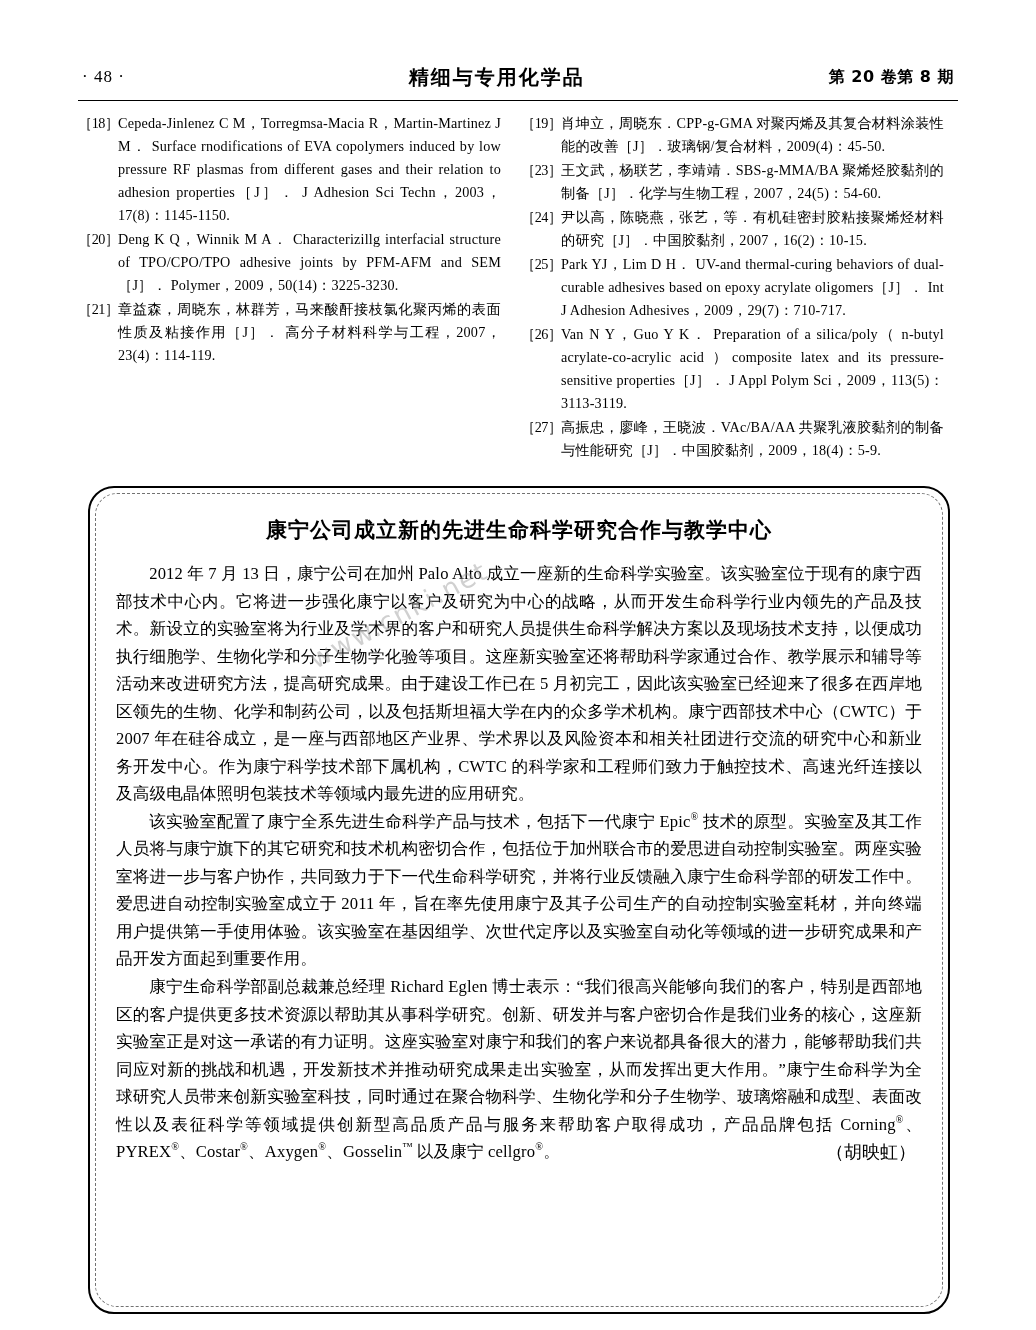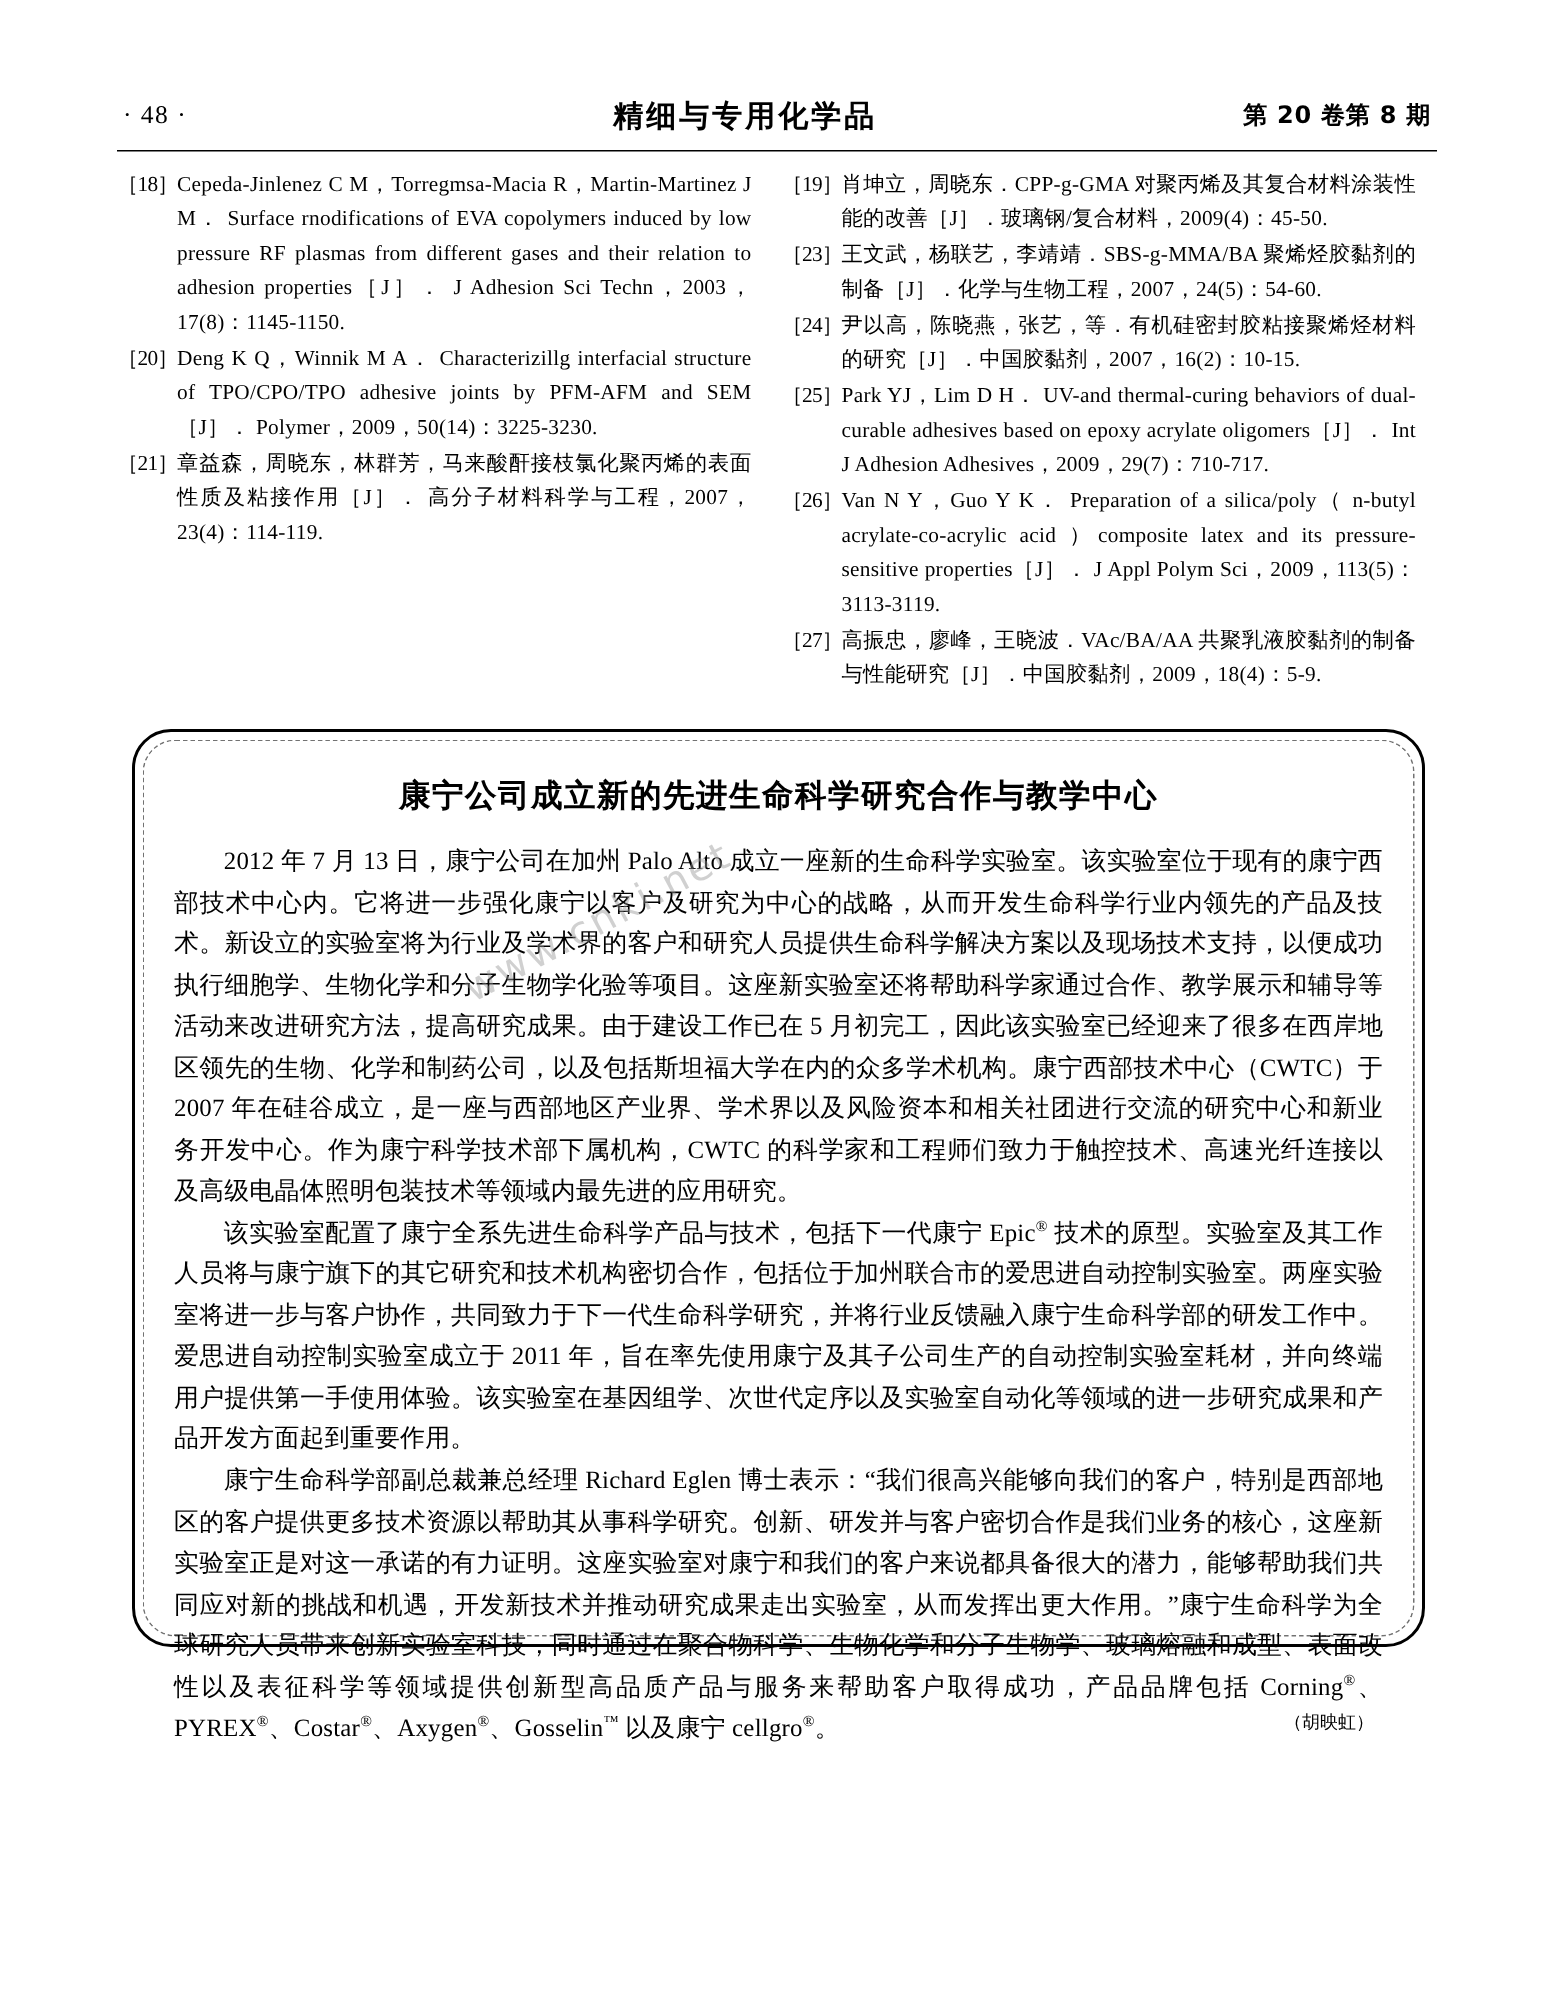--- a/index.html
+++ b/index.html
@@ -90,21 +90,21 @@
     text-justify: inter-character;
     letter-spacing: 0.2px;
   }
 
   
   .newsbox {
     position: absolute;
     left: 88px;
     top: 486px;
     width: 862px;
-    height: 612px;
+    height: 828px;
     box-sizing: border-box;
     border: 2px solid #000;
     border-radius: 26px;
     padding: 22px 26px 10px 26px;
     background: #fff;
   }
   .newsbox:before {
     
     content: "";
     position: absolute;
@@ -137,21 +137,21 @@
     margin: 0 0 0 0;
     text-indent: 2em;
   }
   .news-body p.last {
     text-indent: 2em;
   }
   .signature {
     position: relative;
     z-index: 2;
     text-align: right;
-    font-size: 12px;
+    font-size: 18px;
     margin-top: -26px;
     padding-right: 6px;
   }
   sup {
     font-size: 0.62em;
     vertical-align: super;
   }
 
   
   .watermark {

